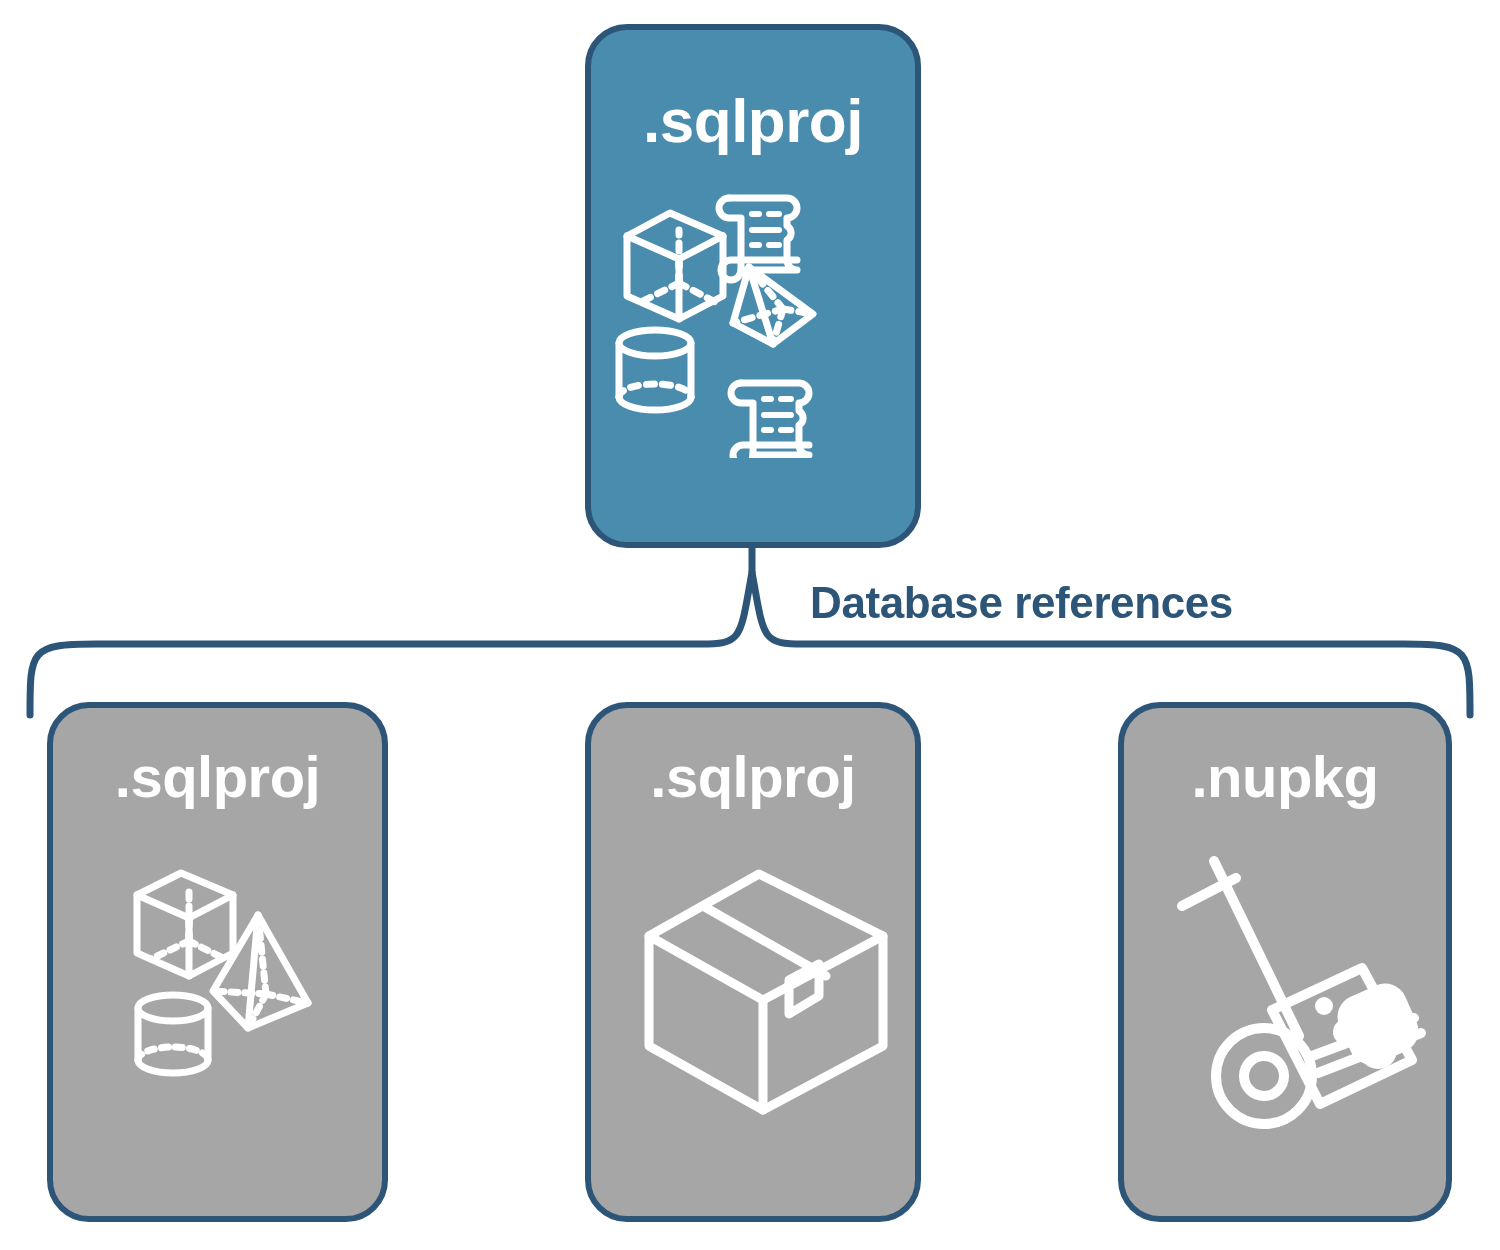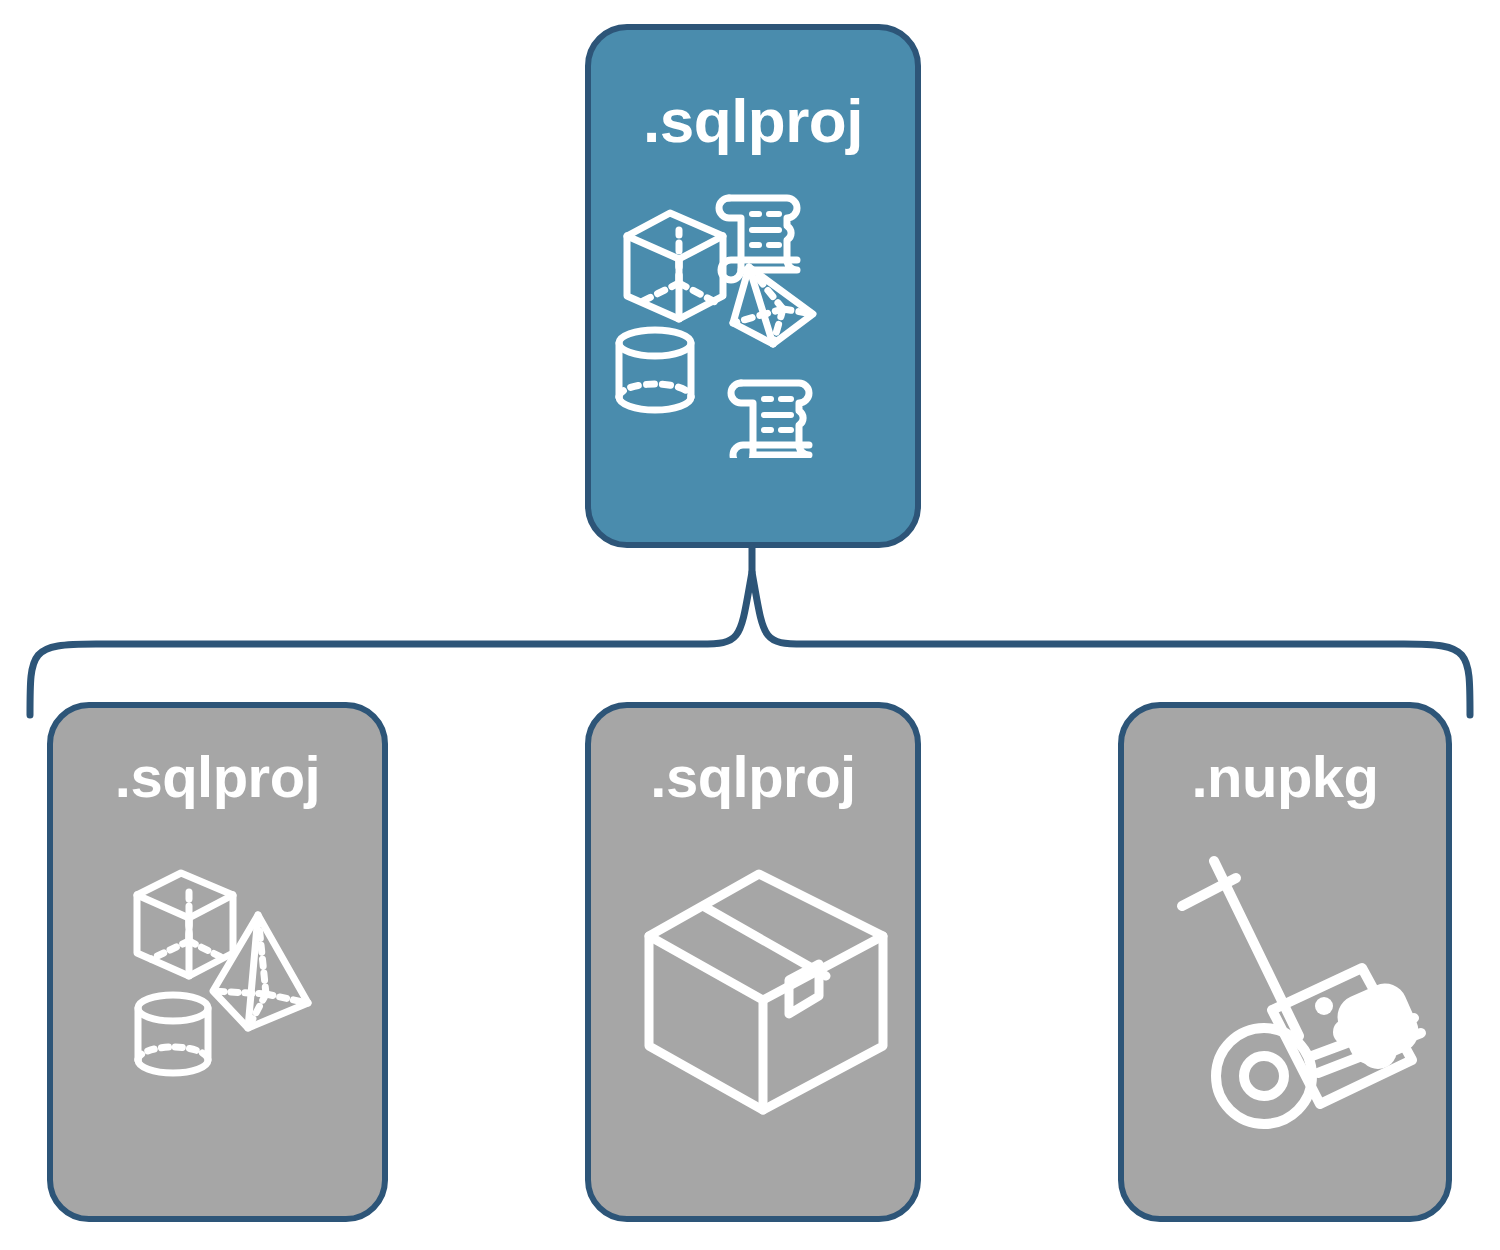--- a/index.html
+++ b/index.html
@@ -175,20 +175,21 @@
 
     <path d="M30 715
              C30 650 30 644 96 644
              L700 644
              C742 644 740 640 752 572
              C764 640 762 644 804 644
              L1404 644
              C1470 644 1470 650 1470 715" fill="none" stroke="#2d5578" stroke-width="7" stroke-linecap="round" stroke-linejoin="round"></path>
   </svg>
 
+  <div class="brace-label">Database references</div>
 
   <div class="card card-gray card-sqlproj">
     <div class="card-title">.sqlproj</div>
 
     <div class="card-icons">
       <svg viewBox="0 0 341 260" width="341" height="260">
         <g fill="none" stroke="#ffffff" stroke-width="7" stroke-linecap="round" stroke-linejoin="round">
 
           <g>
             <path d="M84 32 L128 10 L180 32 L180 90 L136 113 L84 90 Z"></path>

